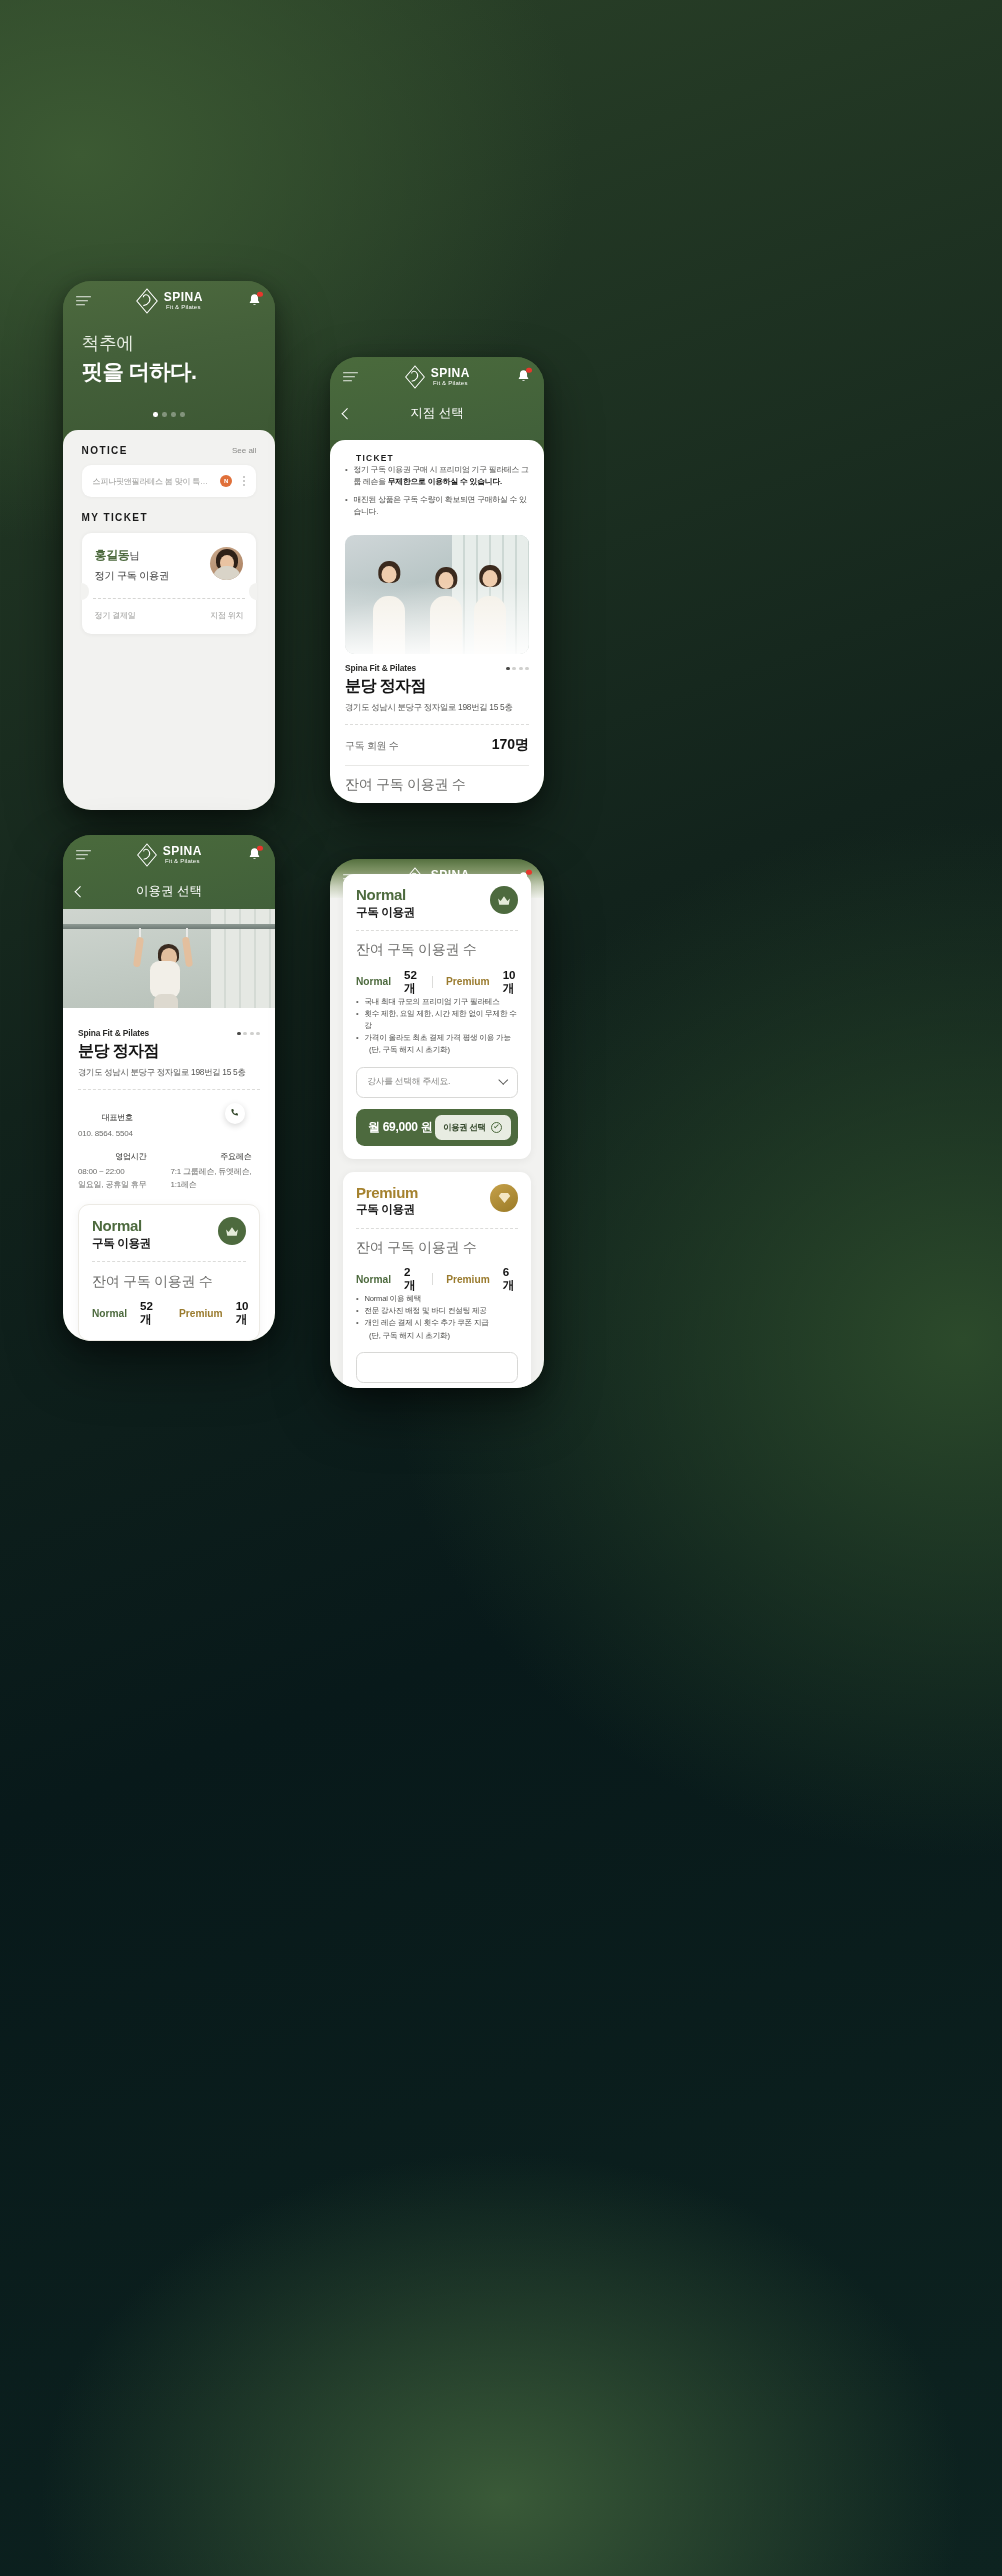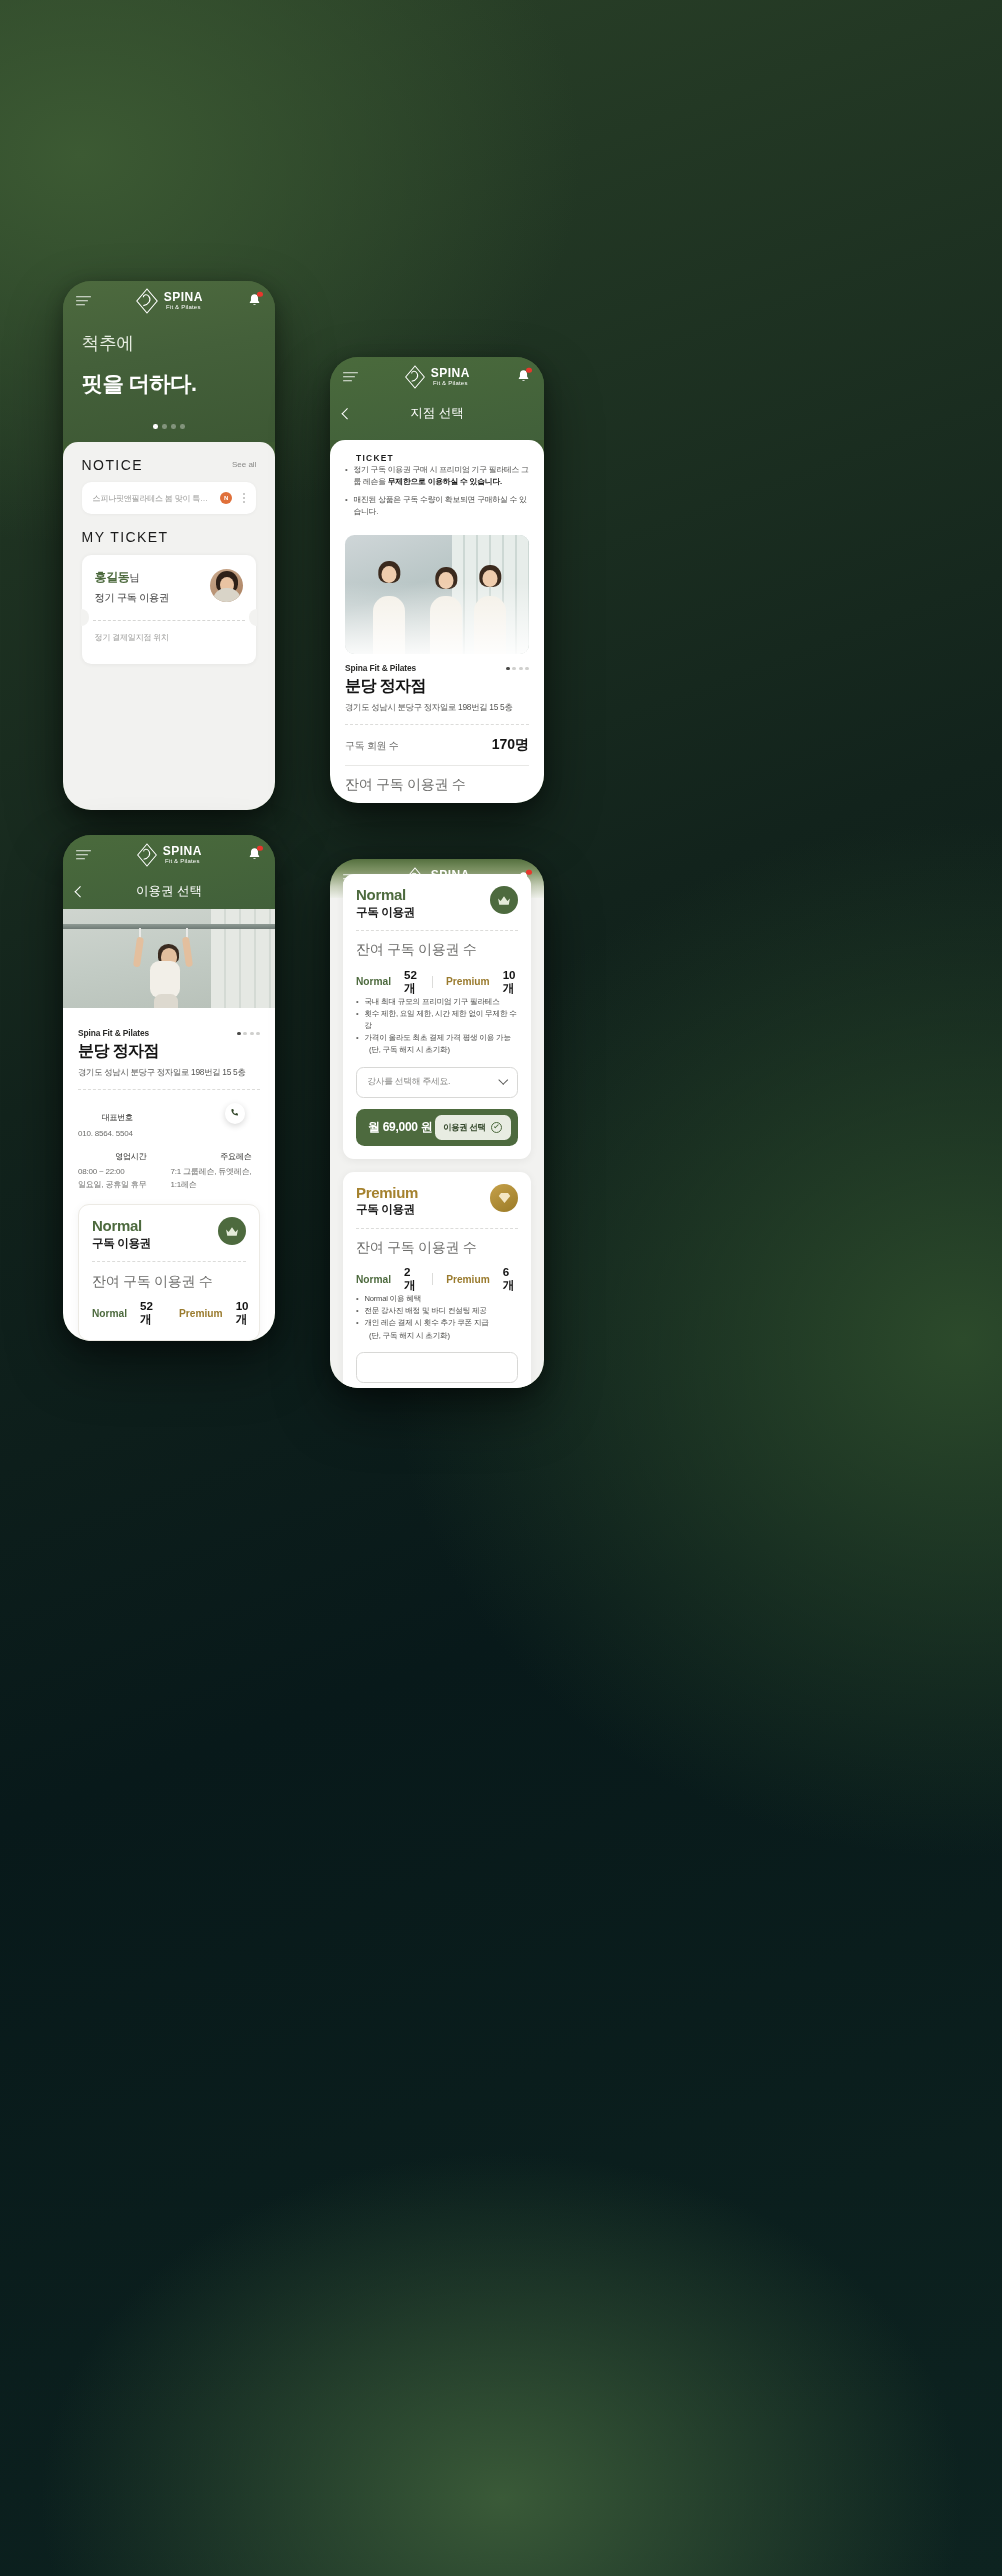--- a/index.html
+++ b/index.html
@@ -66,21 +66,21 @@
                border-left: 1.6px solid #fff; border-bottom: 1.6px solid #fff;
                transform: translateY(-50%) rotate(45deg); }
 
   
   .p1 .top {
     background: linear-gradient(170deg, #4d6a3e 0%, #44603a 45%, #3d5834 100%);
     padding-bottom: 13px;
   }
   .hero-txt { padding: 11px 18.6px 15px; }
   .hero-txt .h1 { color: #e6ece1; font-size: 17.6px; font-weight: 300; letter-spacing: -0.3px; }
-  .hero-txt .h2 { color: #fff; font-size: 21.4px; font-weight: 700; letter-spacing: -0.6px; margin-top: 14px; }
+  .hero-txt .h2 { color: #fff; font-size: 21.4px; font-weight: 700; letter-spacing: -0.6px; margin-top: 2px; }
 
   .banner { position: relative; margin: 0 18.6px; height: 139px; border-radius: 11px;
             overflow: hidden; }
   .banner-bg { position: absolute; inset: 0;
     background:
       linear-gradient(135deg, rgba(255,255,255,.26) 0%, rgba(255,255,255,0) 42%),
       linear-gradient(115deg, #9b7a5f 0%, #c6a888 30%, #d8c0a4 55%, #b99879 100%); }
   .banner .figure { position: absolute; right: 5.6px; bottom: 0; width: 91px; height: 123px; }
   .banner .head { position:absolute; right: 28px; bottom: 67px; width: 35px; height: 41px;
                   border-radius: 50% 50% 44% 44%; background: #d9ab8a; }
@@ -100,21 +100,21 @@
   .banner .cap .ev { color: #fff; font-size: 7.4px; letter-spacing: 1.5px; font-weight: 600; }
   .banner .cap .ttl { color: #fff; font-size: 10.2px; margin-top: 5.6px; letter-spacing: -0.3px; }
 
   .dots { display: flex; gap: 4.6px; justify-content: center; margin-top: 11px; }
   .dots span { width: 4.6px; height: 4.6px; border-radius: 50%; background: rgba(255,255,255,.35); }
   .dots span.on { background: #fff; }
 
   .sheet { background: #f2f2f0; border-radius: 15px 15px 0 0; padding: 15px 18.6px 0;
            flex: 1; }
   .sec-head { display: flex; align-items: center; justify-content: space-between; }
-  .sec-title { font-size: 14px; font-weight: 400; letter-spacing: 1.4px; color: #1b1b1b; }
+  .sec-title { font-size: 10px; font-weight: 700; letter-spacing: 1.4px; color: #1b1b1b; }
   .see-all { font-size: 8px; color: #8a8a88; }
 
   .notice-card { margin-top: 9.3px; background: #fff; border-radius: 9.3px;
                  padding: 10.2px 11px; display: flex; align-items: center; gap: 7.4px;
                  box-shadow: 0 0.9px 3.7px rgba(0,0,0,.04); }
   .notice-card .txt { flex: 1; font-size: 8px; color: #9a9a98; letter-spacing: -0.2px;
                       white-space: nowrap; overflow: hidden; text-overflow: ellipsis; }
   .badge-new { width: 12px; height: 12px; border-radius: 50%; background: #e0703a;
                color: #fff; font-size: 6px; display: flex; align-items: center;
                justify-content: center; font-weight: 700; flex: 0 0 auto; }
@@ -134,21 +134,21 @@
   .avatar .f-hair { position:absolute; left: 50%; top: 2.8px; transform: translateX(-50%);
                     width: 22px; height: 22px; border-radius: 50% 50% 40% 40%; background: #2e2017; }
   .avatar .f-face { position:absolute; left: 50%; top: 8.4px; transform: translateX(-50%);
                     width: 14px; height: 16px; border-radius: 50%; background: #e9c3a2; }
   .avatar .f-body { position:absolute; left: 50%; bottom: -1.9px; transform: translateX(-50%);
                     width: 28px; height: 15px; border-radius: 13px 13px 0 0; background: #d9d4c8; }
   .notch { position: absolute; top: 50%; width: 8.4px; height: 16.7px; background: #f2f2f0; }
   .notch.l { left: -0.9px; border-radius: 0 8.4px 8.4px 0; }
   .notch.r { right: -0.9px; border-radius: 8.4px 0 0 8.4px; }
   .dash { border-top: 1.1px dashed #d6d6d4; margin: 0 11px; }
-  .ticket-bot { padding: 11px 13px 21px; display: flex; }
+  .ticket-bot { padding: 11px 13px 13px; display: flex; justify-content: space-between; }
   .ticket-bot span { font-size: 8px; color: #9a9a98; letter-spacing: -0.2px; }
 
   
   .p2 .top { background: linear-gradient(170deg, #4a6a3c 0%, #41603a 100%); padding-bottom: 9.3px; }
   .p2 .sheet2 { background: #fff; border-radius: 15px 15px 0 0; padding: 13px 15px 0; flex:1; }
   .t-label { font-size: 8.4px; font-weight: 700; letter-spacing: 1.3px; color: #1b1b1b; margin-left: 11px; }
   .bullets { margin-top: 1px; }
   .bullets li { list-style: none; position: relative; padding-left: 8.4px; font-size: 7.8px;
                 line-height: 1.55; color: #4a4a48; letter-spacing: -0.2px; margin-bottom: 5.6px; }
   .bullets li:before { content: "•"; position: absolute; left: 0; top: 0; color: #6a6a68; }

